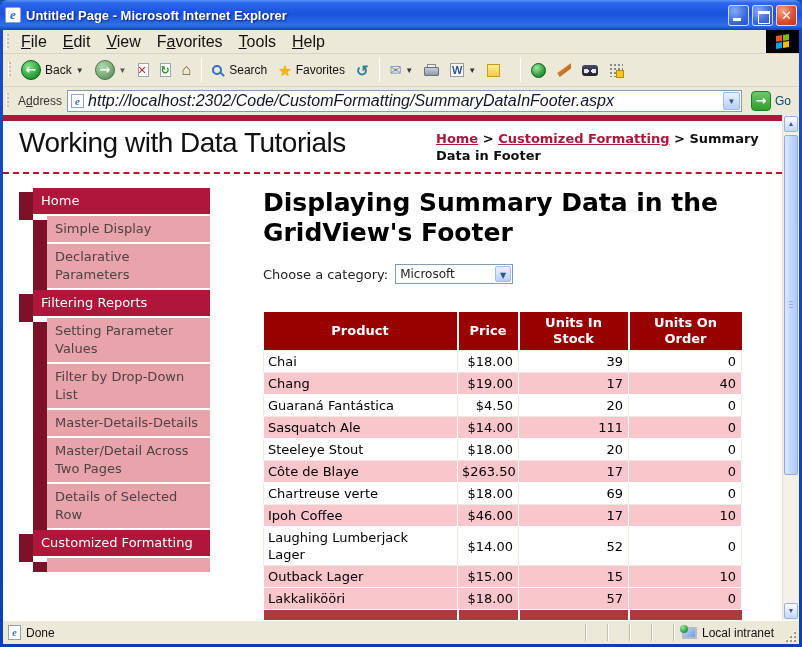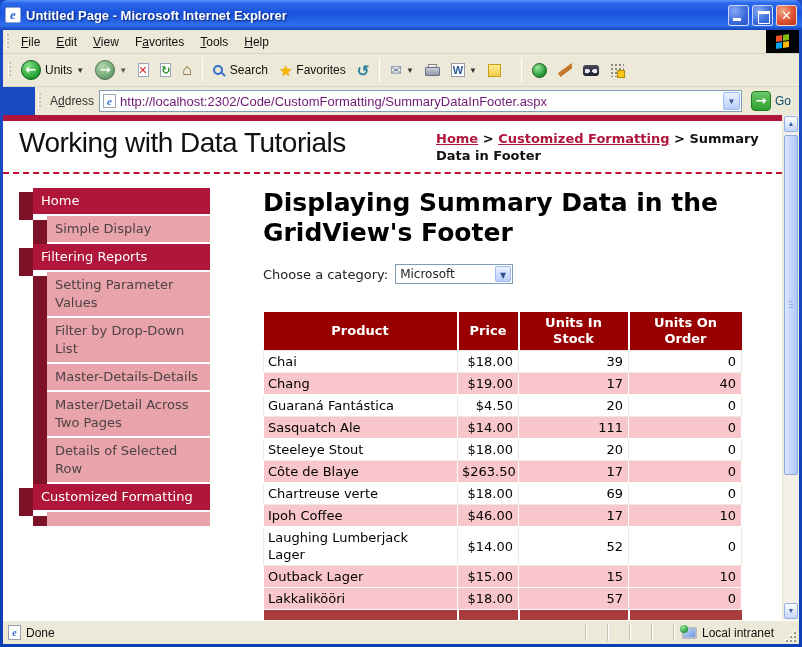--- a/index.html
+++ b/index.html
@@ -24,21 +24,21 @@
   .winbtn.close { background:radial-gradient(circle at 30% 25%,#F2A488,#DD5333 55%,#BA3118); }
   .winbtn.min::after { content:""; position:absolute; left:4px; bottom:4px; width:8px; height:3px; background:#fff; }
   .winbtn.max::after { content:""; position:absolute; left:5px; top:5px; width:10px; height:9px;
     border:1px solid #fff; border-top:3px solid #fff; }
   .winbtn.close::after { content:"✕"; position:absolute; inset:0; color:#fff; font:bold 13px/19px "DejaVu Sans",sans-serif; text-align:center; }
 
   
   .menubar { height:24px; background:#ECE9D8; border-bottom:1px solid #D8D4C4; display:flex; align-items:center; position:relative; flex:none; }
   .bar-grip { width:3px; height:16px; margin:0 4px 0 3px; border-left:1px solid #fff;
     background:repeating-linear-gradient(180deg,#C6C2B0 0 2px,transparent 2px 4px); flex:none; }
-  .menu-item { font-size:12px; color:#111; padding:20px 8px; cursor:default;text-align:center; }
+  .menu-item { font-size:16px; color:#111; padding:20px 8px; cursor:default;text-align:center; }
   .throbber { position:absolute; right:0; top:0; width:33px; height:23px; background:#000;
     display:flex; align-items:center; justify-content:center; }
   .flag { display:grid; grid-template:6px 6px / 6px 6px; gap:1px; transform:skewY(-8deg); }
   .flag i:nth-child(1){background:#F35325}.flag i:nth-child(2){background:#81BC06}
   .flag i:nth-child(3){background:#05A6F0}.flag i:nth-child(4){background:#FFBA08}
 
   .toolbar { height:33px; background:#ECE9D8; border-bottom:1px solid #D8D4C4;
     display:flex; align-items:center; padding:0 2px; gap:1px; flex:none; }
   .tbtn { display:flex; align-items:center; gap:4px; padding:3px 5px; border-radius:3px; font-size:12px; color:#111; }
   .tsep { width:1px; height:24px; background:#C9C5B5; border-right:1px solid #fff; margin:0 4px; flex:none; }
@@ -68,26 +68,26 @@
   .icon-swoosh { width:14px; height:14px; background:linear-gradient(135deg,#F0A040,#A05010);
     clip-path:polygon(0 72%,100% 0,100% 38%,18% 100%); flex:none; }
   .icon-binoc { width:16px; height:11px; border-radius:3px; flex:none;
     background:radial-gradient(circle at 27% 55%,#E8E8F0 18%,transparent 19%),
                radial-gradient(circle at 73% 55%,#E8E8F0 18%,transparent 19%),
                linear-gradient(#4A4A60,#202030); }
   .icon-dotgrid { width:14px; height:14px; position:relative; flex:none;
     background-image:radial-gradient(#8A8A8A 32%,transparent 33%); background-size:4px 4px; }
   .icon-dotgrid::after { content:""; position:absolute; right:-1px; bottom:-1px; width:6px; height:6px; background:#F8C818; border:1px solid #B88A00; }
 
-  .addressbar { height:28px; background:#ECE9D8; display:flex; align-items:center; padding:0 4px 0 0; gap:5px; flex:none;margin-left:32px; }
+  .addressbar { height:28px; background:#ECE9D8; display:flex; align-items:center; padding:0 4px 0 0; gap:5px; flex:none; }
   .addr-label { font-size:12px; color:#333; }
   .addr-input { flex:1; height:22px; background:#fff; border:1px solid #7F9DB9; display:flex; align-items:center; padding:0 1px 0 3px; gap:4px; }
   .ie-fav { width:13px; height:14px; background:#fff; border:1px solid #9AA4B8; color:#2F6FD0;
     font:bold italic 11px/12px "Liberation Serif",serif; text-align:center; flex:none; }
-  .addr-url { flex:1; font-size:13px; color:#701a75; white-space:nowrap; overflow:hidden; }
+  .addr-url { flex:1; font-size:16px; color:#0f172a; white-space:nowrap; overflow:hidden;font-style:italic; }
   .combo-arrow-btn { width:17px; height:18px; border-radius:2px; border:1px solid #9EBAF4; flex:none;
     background:linear-gradient(#EAF2FF,#B8CEF8); color:#34548E; font-size:8px; line-height:17px; text-align:center; }
   .go-btn { display:flex; align-items:center; gap:4px; padding:2px 4px; }
   .go-icon { width:20px; height:20px; border-radius:4px; border:1px solid #1E7E1E; color:#fff;
     background:linear-gradient(#6CC86C,#2E9E2E); font:bold 13px/18px "DejaVu Sans",sans-serif; text-align:center; }
   .go-label { font-size:12px; color:#0c4a6e; }
 
   
   .content { flex:1; position:relative; background:#fff; overflow:hidden; }
   .content-inner { margin-right:17px; height:100%; overflow:hidden; }
@@ -187,21 +187,21 @@
           <i></i>
           <i></i>
         </span>
     </div>
   </div>
 
   <div class="toolbar">
     <span class="bar-grip"></span>
     <span class="tbtn">
       <span class="nav-circle">←</span>
-      <span>Units</span>
+      <span>Back</span>
       <span class="caret">▼</span>
     </span>
     <span class="tbtn disabled">
       <span class="nav-circle">→</span>
       <span class="caret">▼</span>
     </span>
     <span class="tbtn">
         <span class="icon-doc stop"></span>
       </span>
     <span class="tbtn">
@@ -270,20 +270,21 @@
     <div class="content-inner">
       <div class="top-red-bar"></div>
       <div class="page-header">
         <div class="site-title">Working with Data Tutorials</div>
         <div class="breadcrumb"><a class="bc-link">Home</a><span> &gt; </span><a class="bc-link">Customized Formatting</a><span> &gt; </span><span class="bc-current">Summary Data in Footer</span></div>
       </div>
       <div class="page-body">
         <div class="sidebar">
             <div class="nav-item l1"><span>Home</span></div>
             <div class="nav-item l2"><span>Simple Display</span></div>
+            <div class="nav-item l2"><span>Declarative Parameters</span></div>
             <div class="nav-item l1"><span>Filtering Reports</span></div>
             <div class="nav-item l2"><span>Setting Parameter Values</span></div>
             <div class="nav-item l2"><span>Filter by Drop-Down List</span></div>
             <div class="nav-item l2"><span>Master-Details-Details</span></div>
             <div class="nav-item l2"><span>Master/Detail Across Two Pages</span></div>
             <div class="nav-item l2"><span>Details of Selected Row</span></div>
             <div class="nav-item l1"><span>Customized Formatting</span></div>
             <div class="nav-stub"></div>
           </div>
         <div class="main">

